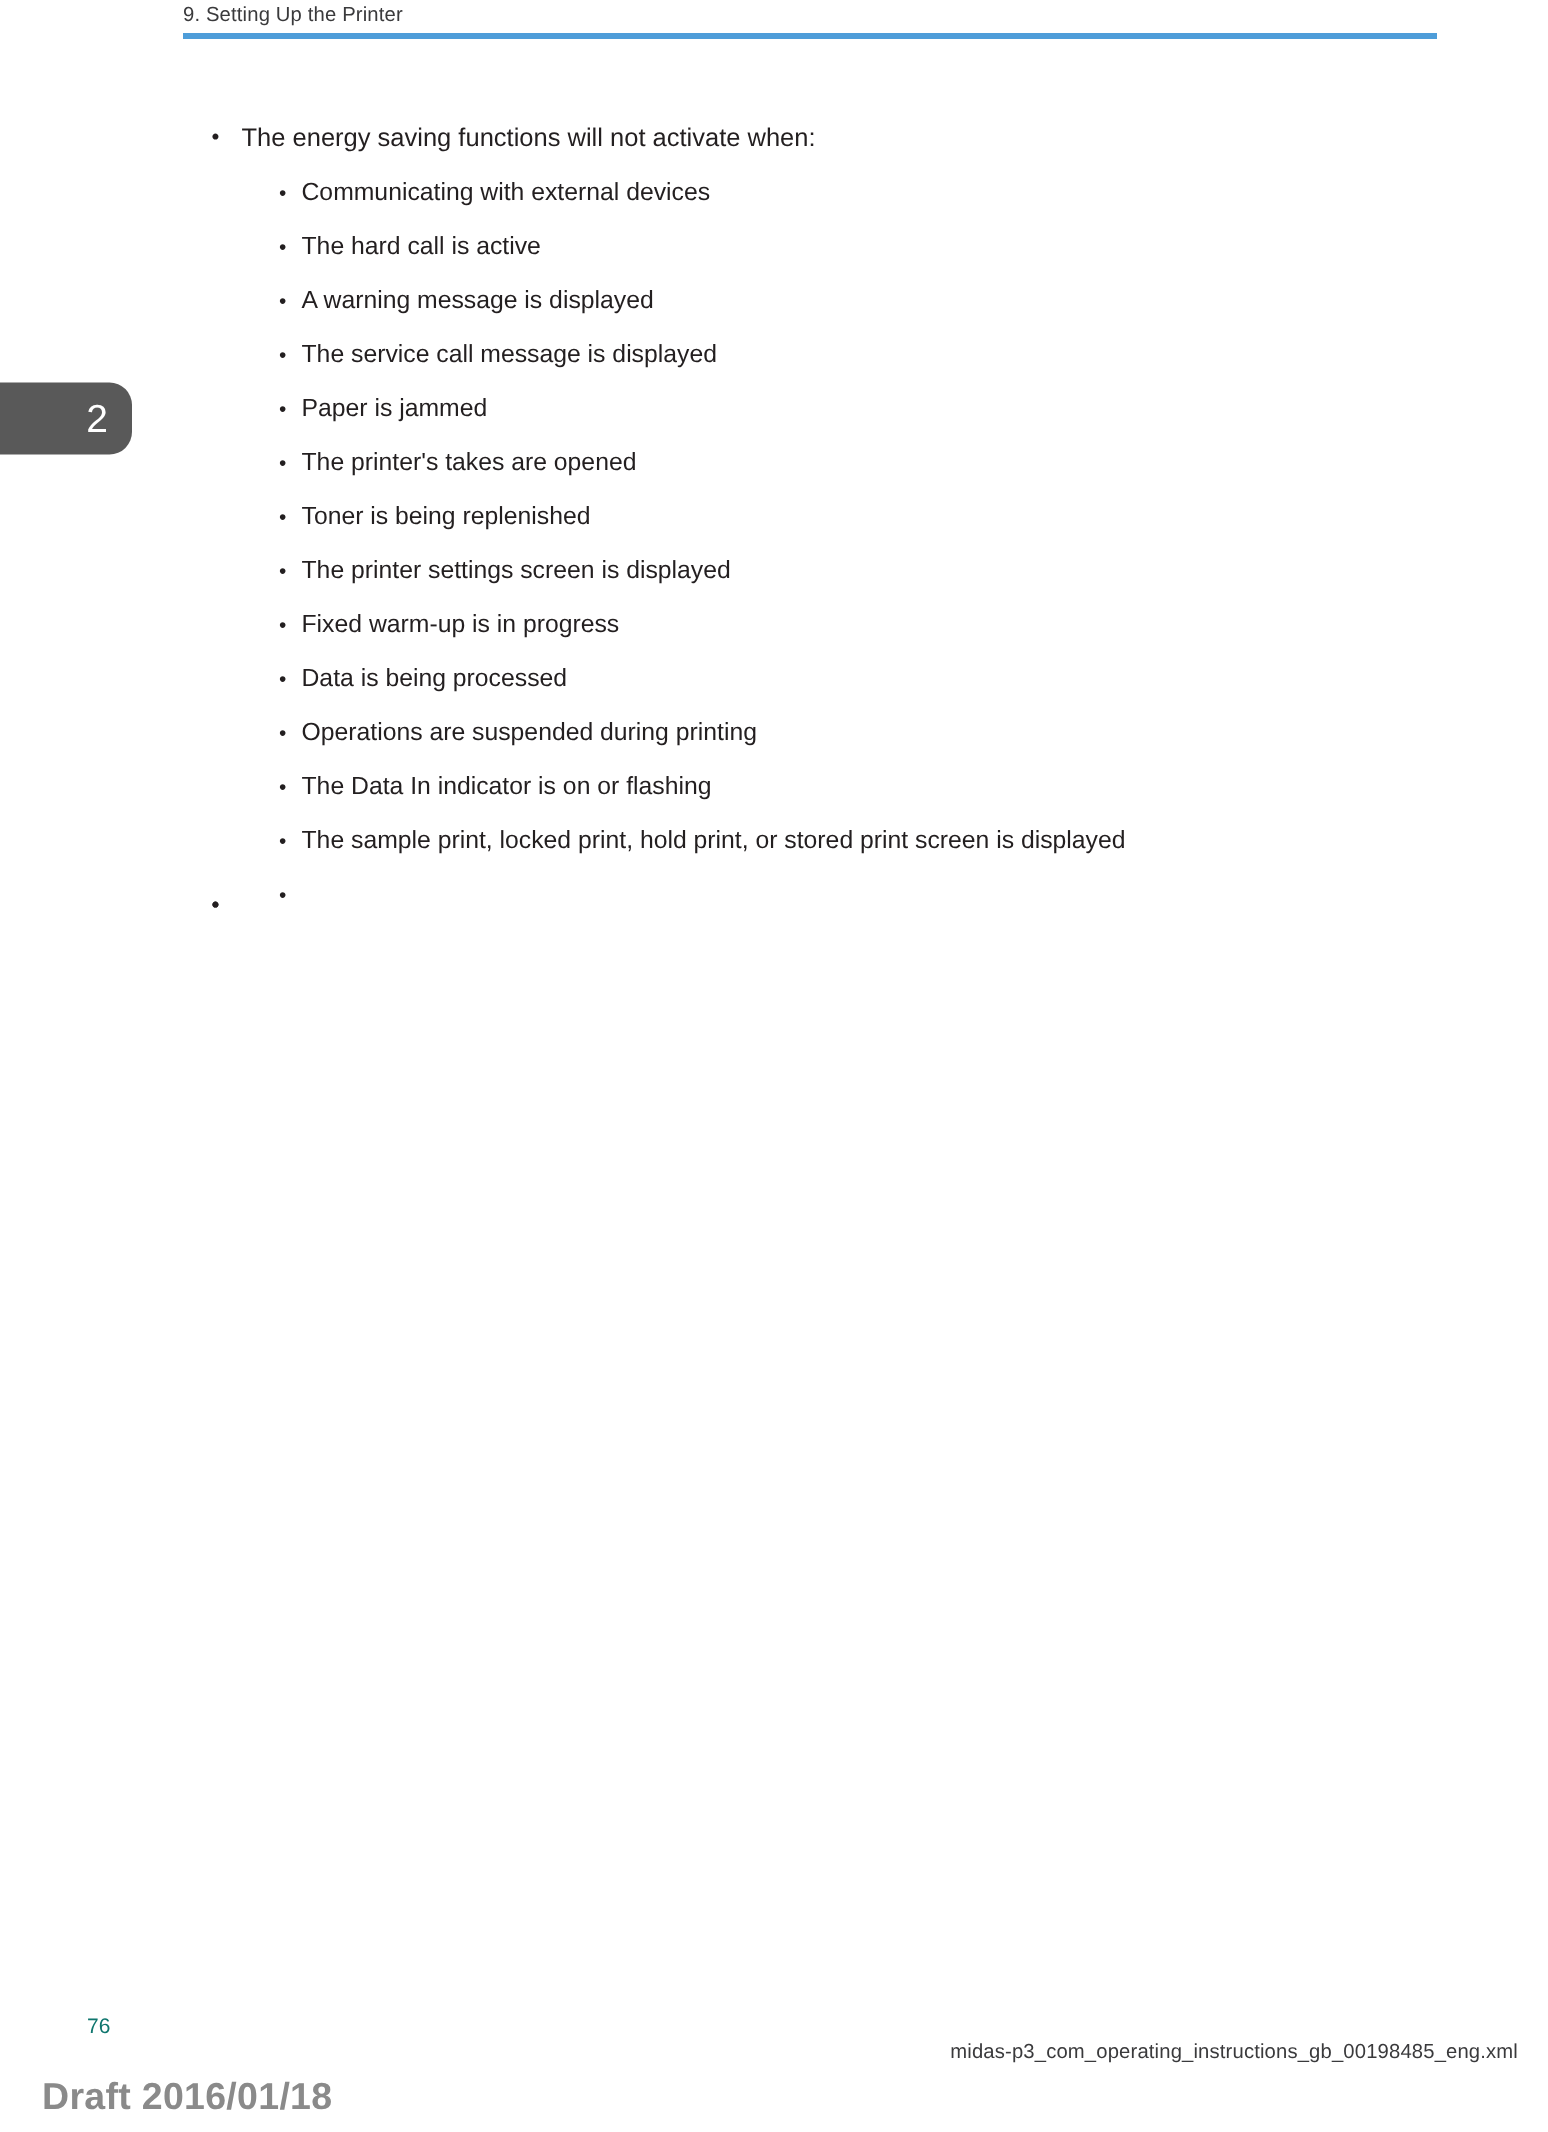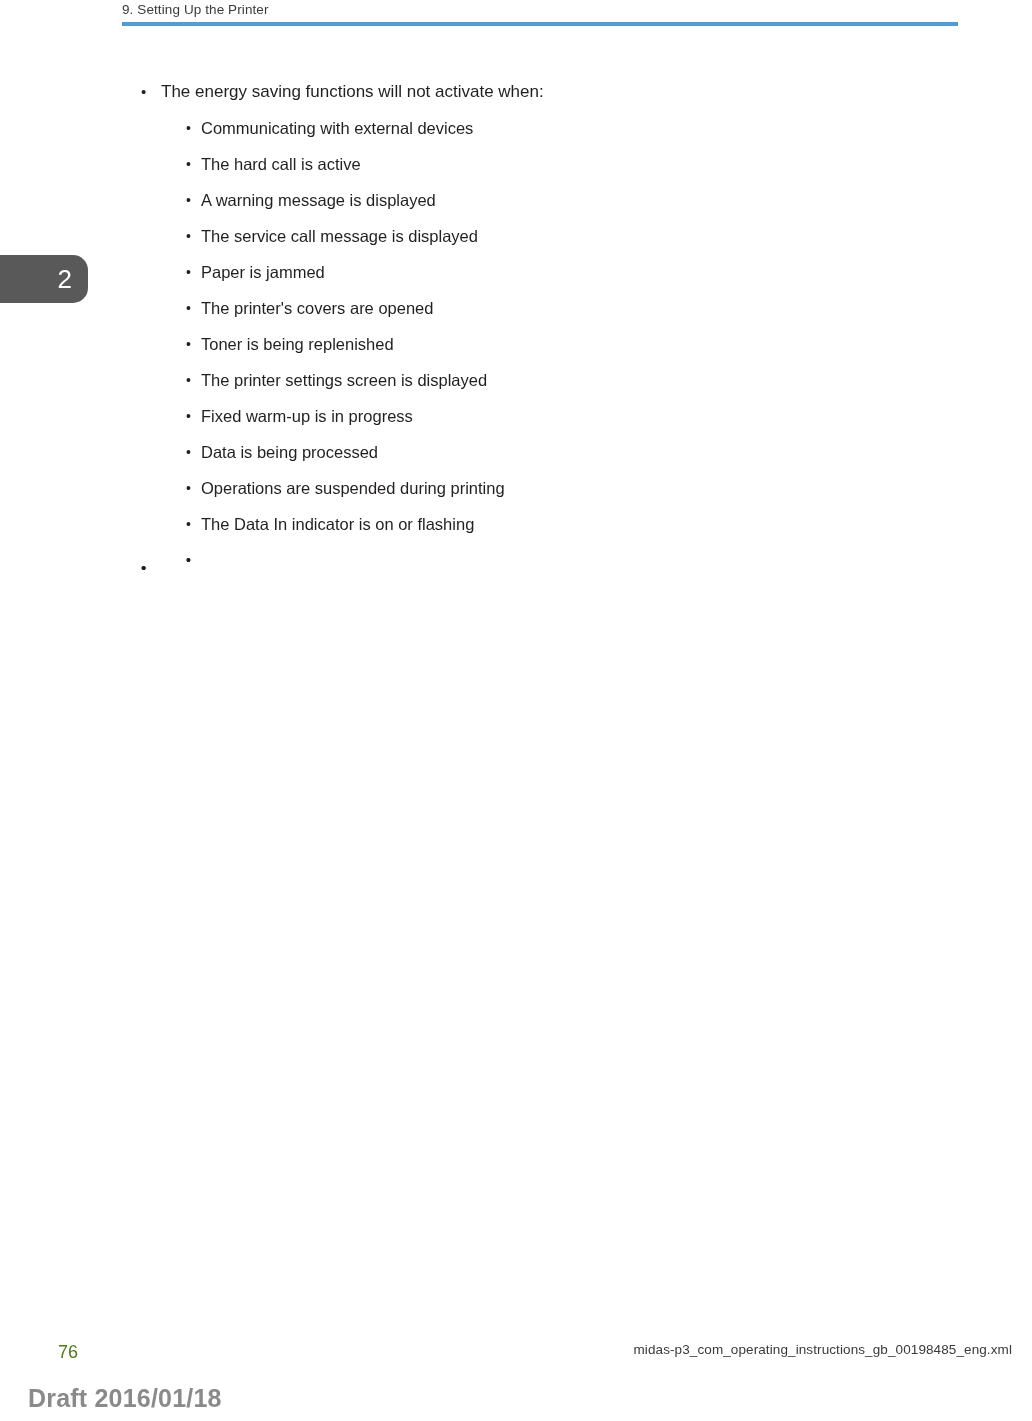--- a/index.html
+++ b/index.html
@@ -129,27 +129,27 @@
     position: absolute;
     left: 0;
     top: 1336px;
     width: 1032px;
     height: 85px;
   }
   .footer-page-number {
     position: absolute;
     left: 58px;
     top: 6px;
-    font-size: 18px;
-    color: #4d7c0f;
+    font-size: 14px;
+    color: #0f766e;
   }
   .footer-filename {
     position: absolute;
     left: 0;
-    top: 6px;
+    top: 24px;
     width: 1012px;
     text-align: right;
     font-size: 13.5px;
     color: #3a3a3c;
     letter-spacing: 0.1px;
   }
   .footer-draft {
     position: absolute;
     left: 0;
     top: 48px;
@@ -178,28 +178,28 @@
   <ul class="bullet-list">
       <li class="level1">
         <span class="li-marker">•</span>
         <span class="li-text">The energy saving functions will not activate when:</span>
         <ul class="level2-list">
           <li class="level2"><span class="li-marker">•</span><span>Communicating with external devices</span></li>
           <li class="level2"><span class="li-marker">•</span><span>The hard call is active</span></li>
           <li class="level2"><span class="li-marker">•</span><span>A warning message is displayed</span></li>
           <li class="level2"><span class="li-marker">•</span><span>The service call message is displayed</span></li>
           <li class="level2"><span class="li-marker">•</span><span>Paper is jammed</span></li>
-          <li class="level2"><span class="li-marker">•</span><span>The printer's covers are opened</span></li>
+          <li class="level2"><span class="li-marker">•</span><span>The printer's takes are opened</span></li>
           <li class="level2"><span class="li-marker">•</span><span>Toner is being replenished</span></li>
           <li class="level2"><span class="li-marker">•</span><span>The printer settings screen is displayed</span></li>
           <li class="level2"><span class="li-marker">•</span><span>Fixed warm-up is in progress</span></li>
           <li class="level2"><span class="li-marker">•</span><span>Data is being processed</span></li>
           <li class="level2"><span class="li-marker">•</span><span>Operations are suspended during printing</span></li>
           <li class="level2"><span class="li-marker">•</span><span>The Data In indicator is on or flashing</span></li>
-          <li class="level2"><span class="li-marker">•</span></li>
+          <li class="level2"><span class="li-marker">•</span><span>The sample print, locked print, hold print, or stored print screen is displayed</span></li>
           <li class="level2"><span class="li-marker">•</span></li>
         </ul>
       </li>
       <li class="level1">
         <span class="li-marker">•</span>
       </li>
       <li class="level1">
         <span class="li-marker">•</span>
       </li>
     </ul>

